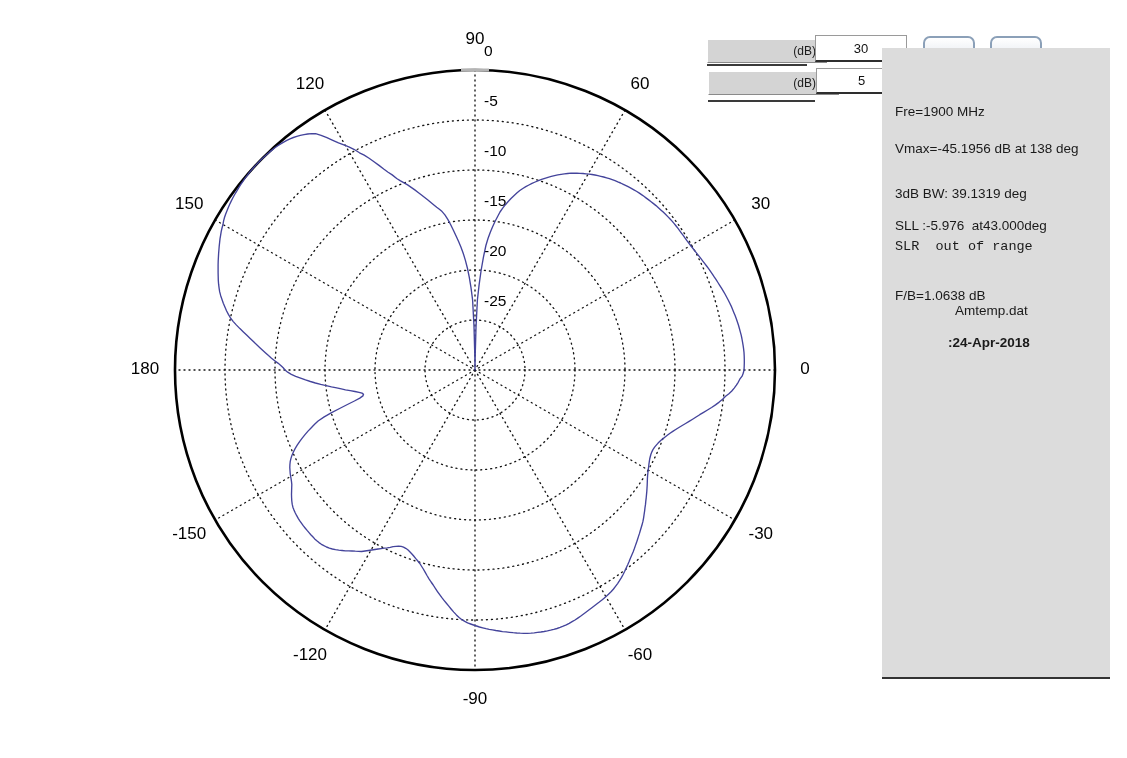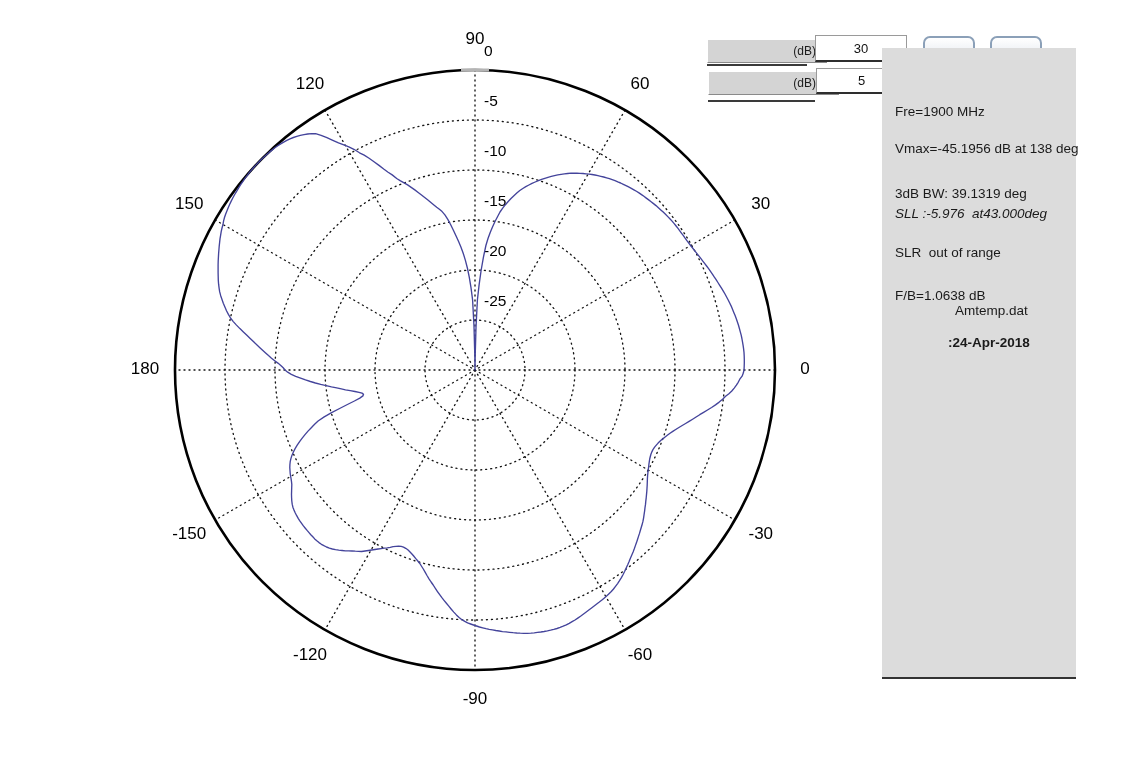--- a/index.html
+++ b/index.html
@@ -14,21 +14,21 @@
   .ctl-underline{position:absolute;background:#3a3a3a;height:2px;}
   .ctl-input{position:absolute;background:#ffffff;border:1px solid #9a9a9a;
              border-bottom:2px solid #2e2e2e;text-align:center;font-size:13px;
              font-family:"Liberation Sans", sans-serif;color:#111;padding:0;}
   .push-btn{position:absolute;width:52px;height:25px;border-radius:7px;
             border:2px solid #8ba0b8;cursor:pointer;
             background:linear-gradient(180deg,#ffffff 0%,#f3f5f8 45%,#d8dde6 100%);}
   .btn-underline{position:absolute;background:#6b6b6b;height:2px;}
 
   
-  #results-panel{position:absolute;left:882px;top:48px;width:194px;height:629px;
+  #results-panel{position:absolute;left:882px;top:48px;width:228px;height:629px;
                  background:#dcdcdc;border-bottom:2px solid #333;}
   .panel-line{position:absolute;left:13px;font-size:13.5px;color:#1a1a1a;white-space:pre;}
   .panel-line.center1{left:73px;}
   .panel-line.center2{left:66px;}
 
   .r1label{left:707px;top:39px;width:108px;height:22px;text-align:right;padding-right:10px;box-sizing:content-box;}
   .r2label{left:708px;top:71px;width:107px;height:22px;text-align:right;padding-right:22px;box-sizing:content-box;}
 </style>
 </head>
 <body>
@@ -79,20 +79,20 @@
   <div class="btn-underline" style="left:986px;top:63px;width:60px;"></div>
 
   <div class="ctl-label r2label">(dB)</div>
   <div class="ctl-underline" style="left:708px;top:100px;width:107px;"></div>
   <input class="ctl-input" style="left: 816px; top: 68px; width: 89px; height: 23px;" value="5">
 
   <div id="results-panel">
     <div class="panel-line" style="top:56px;">Fre=1900 MHz</div>
     <div class="panel-line" style="top:93px;">Vmax=-45.1956 dB at 138 deg</div>
     <div class="panel-line" style="top:138px;">3dB BW: 39.1319 deg</div>
-    <div class="panel-line" style="top:158px;font-style:italic;">SLL :-5.976  at43.000deg</div>
-    <div class="panel-line" style="top:197px;">SLR  out of range</div>
+    <div class="panel-line" style="top:170px;">SLL :-5.976  at43.000deg</div>
+    <div class="panel-line" style="top:191px;font-family:Liberation Mono, monospace;">SLR  out of range</div>
     <div class="panel-line" style="top:240px;">F/B=1.0638 dB</div>
     <div class="panel-line center1" style="top:255px;text-align:right;">Amtemp.dat</div>
     <div class="panel-line center2" style="top:287px;font-weight:bold;">:24-Apr-2018</div>
   </div>
 
 </div>
 
 </body></html>

